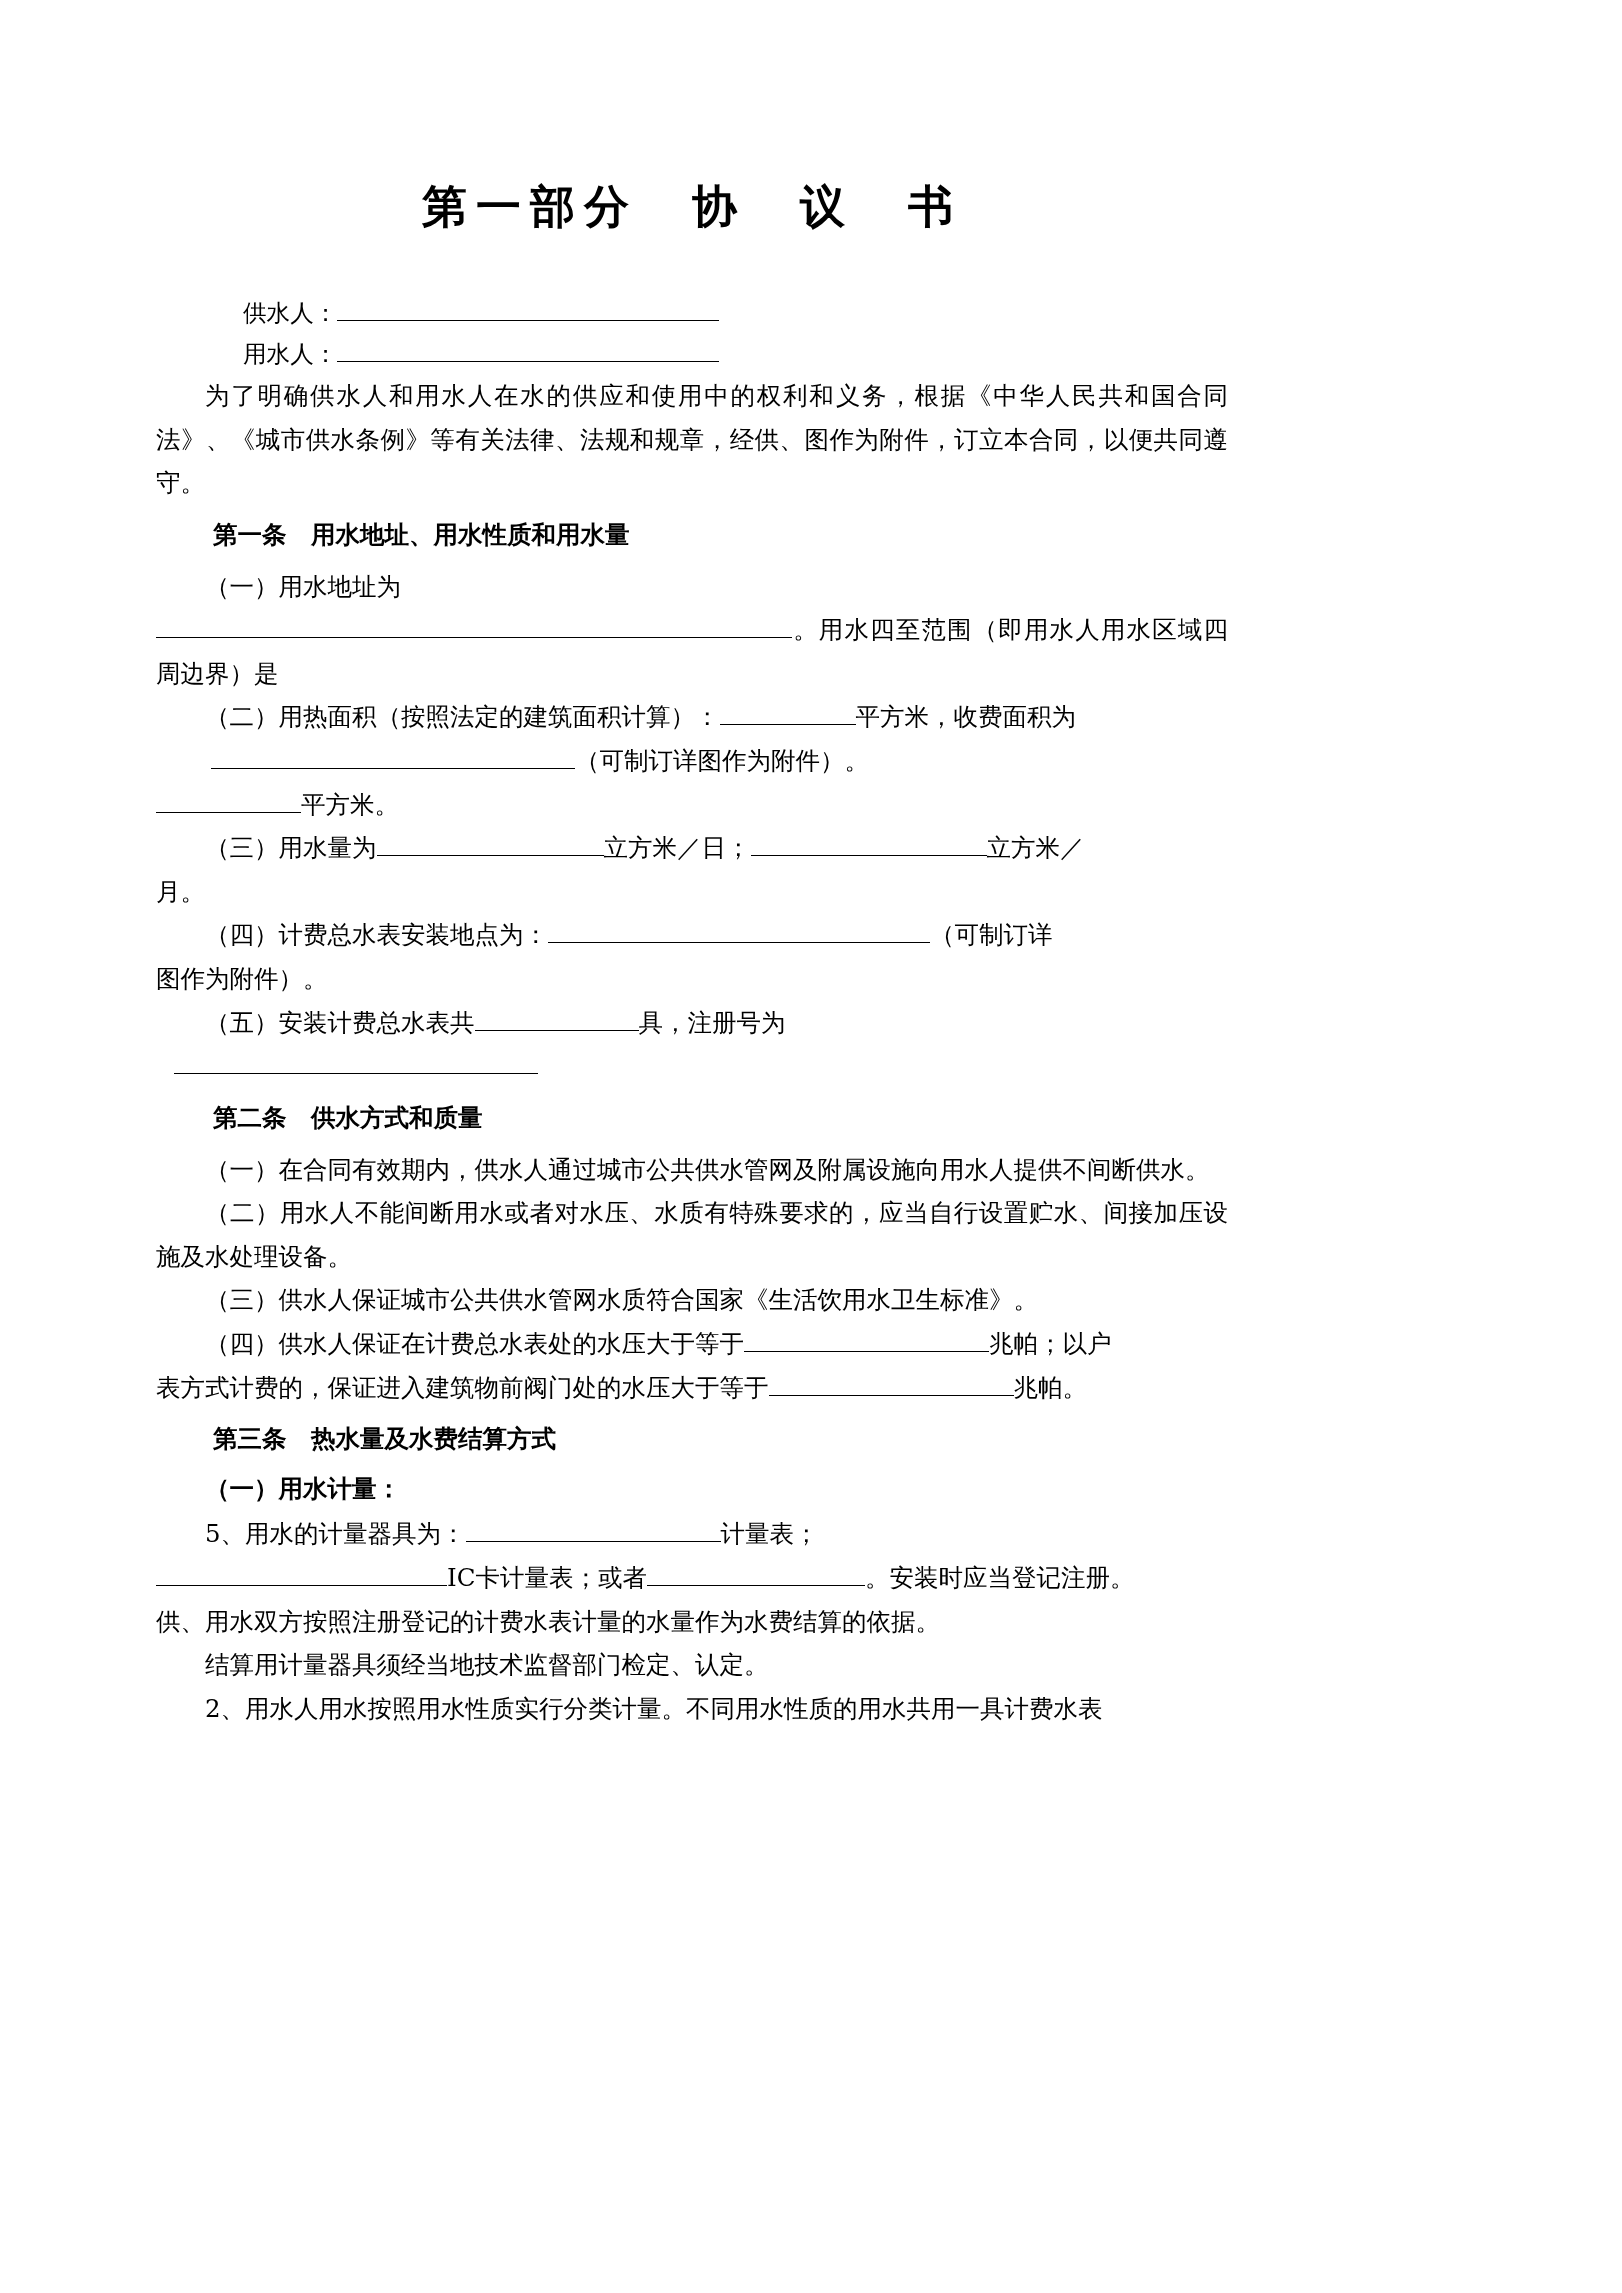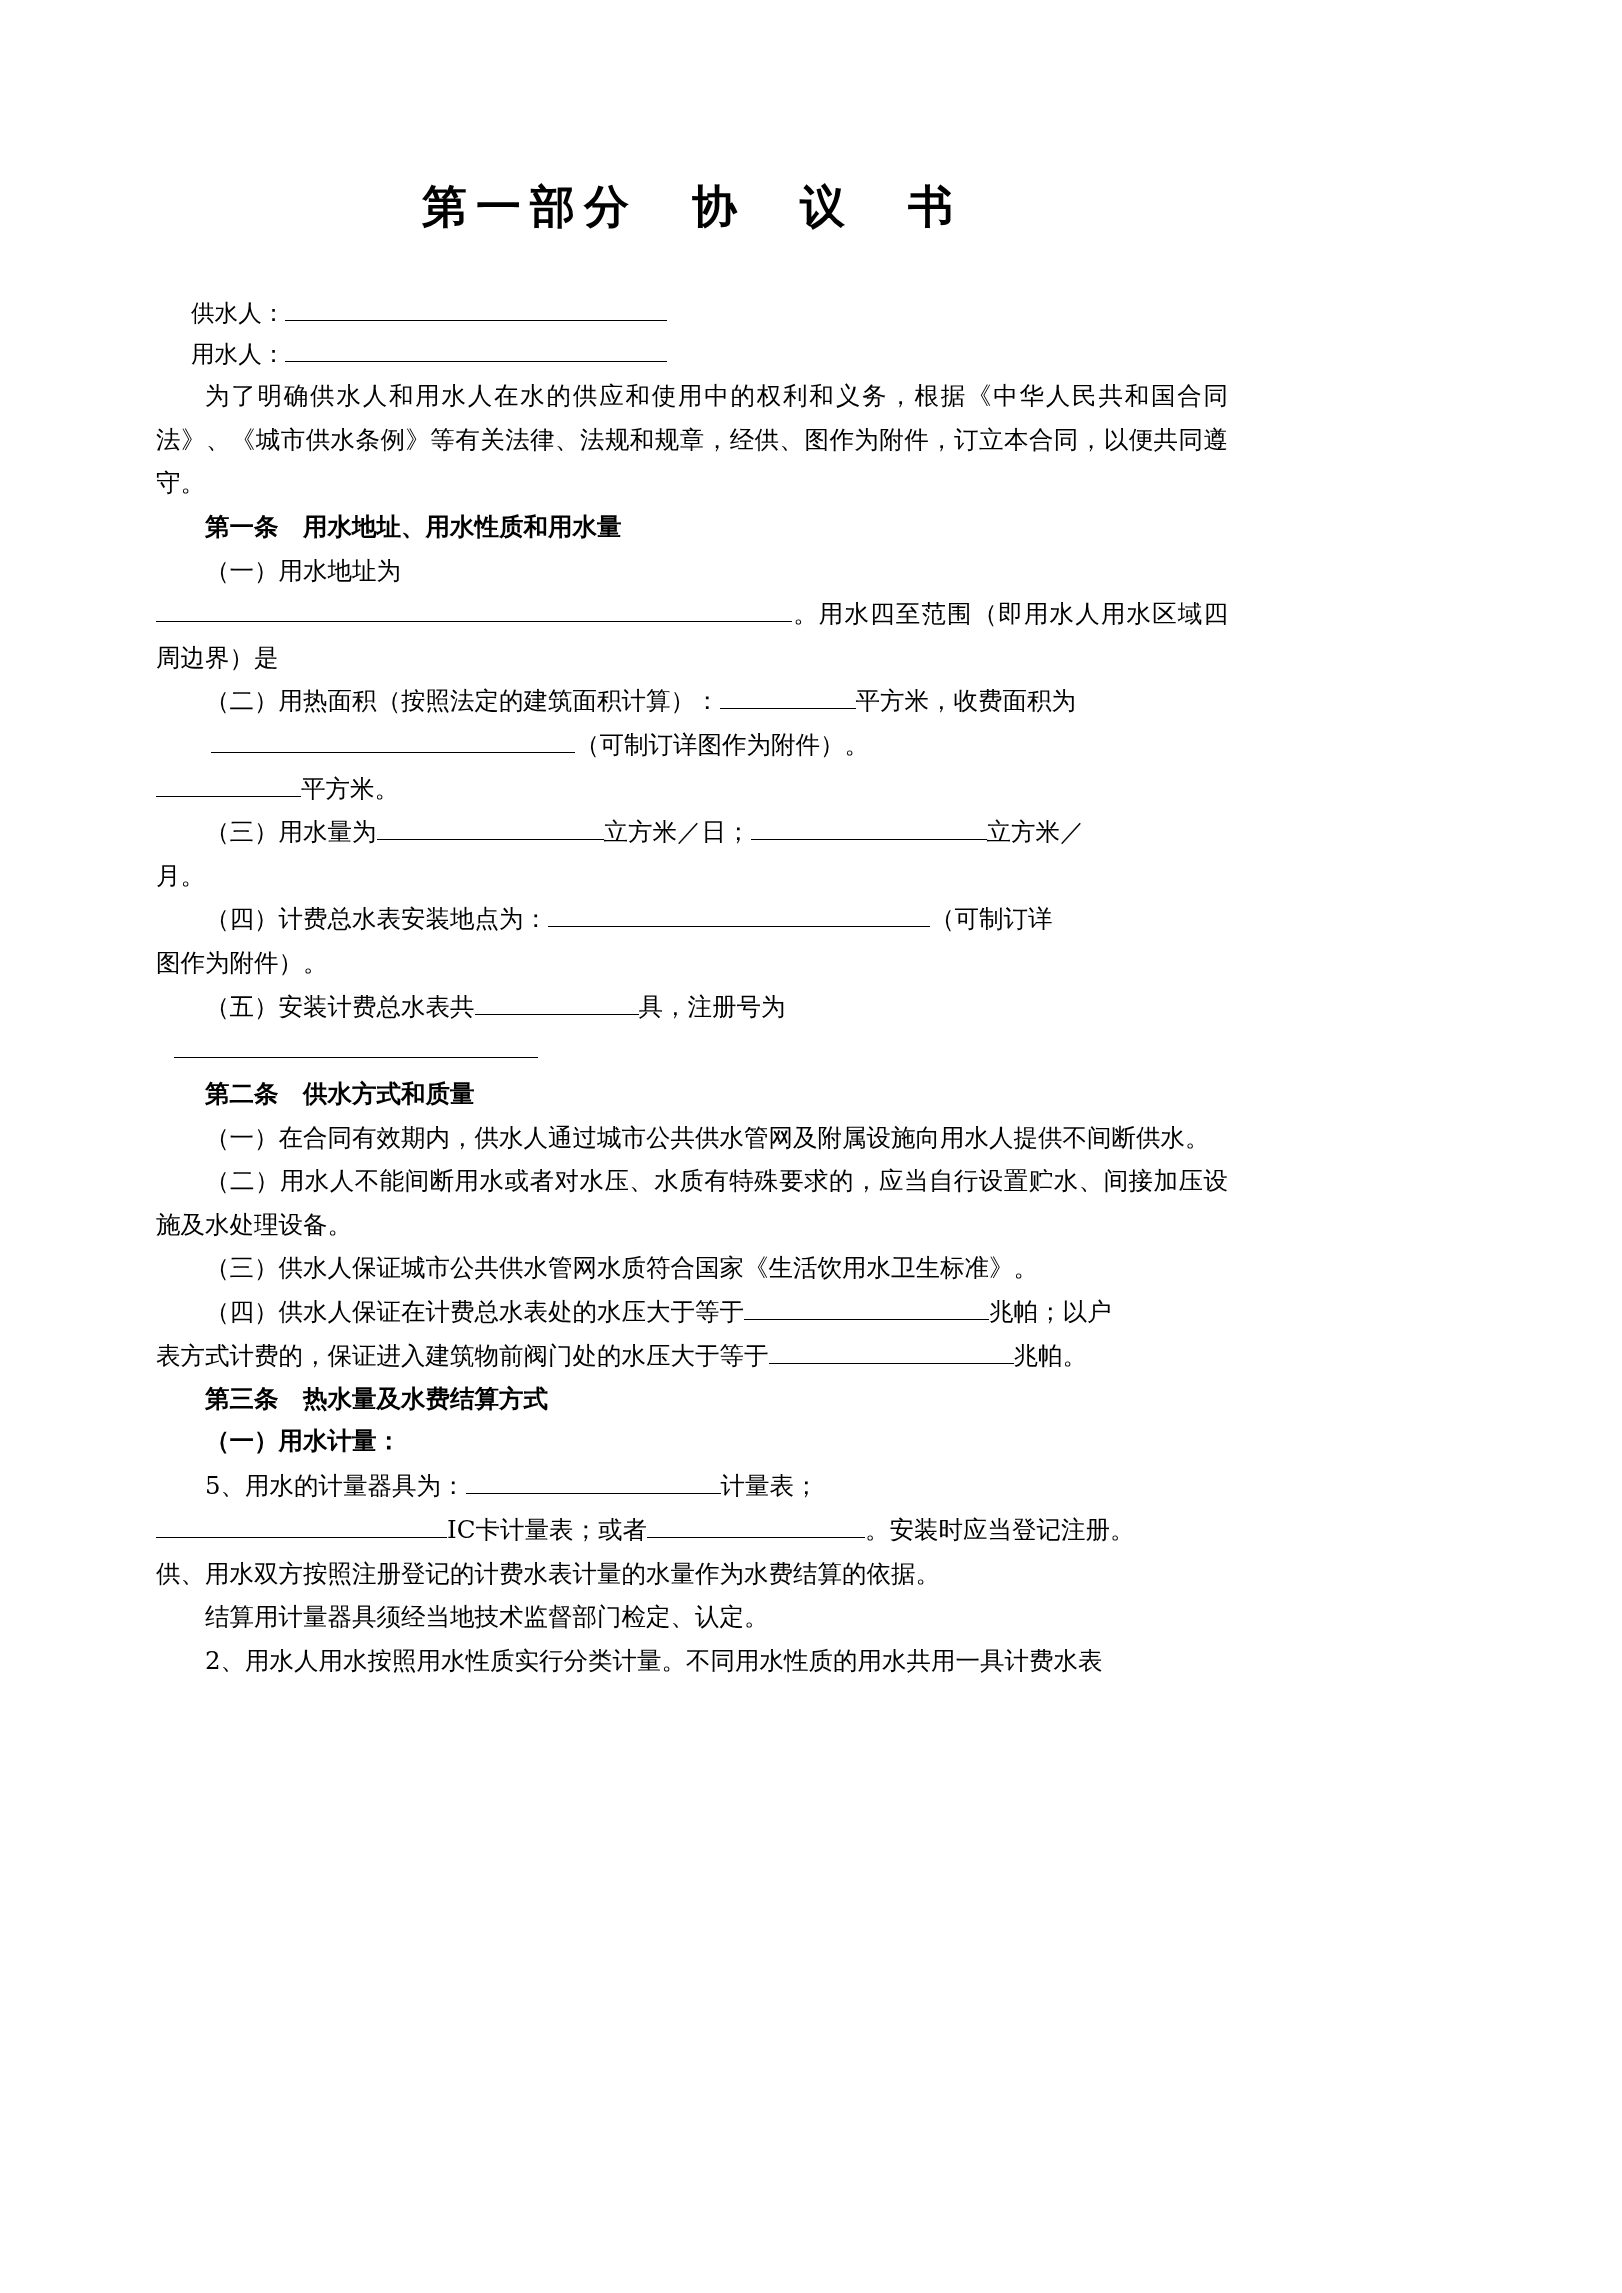--- a/index.html
+++ b/index.html
@@ -24,41 +24,41 @@
     text-align: center;
     font-size: 45px;
     font-weight: 700;
     letter-spacing: 9px;
     margin: 41px 0 56px 0;
     font-family: "DejaVu Sans", "Liberation Sans", sans-serif;
   }
   .party-line {
     font-size: 23.6px;
     line-height: 1.72;
-    margin-left: 35px;
+    margin-left: 87px;
     white-space: nowrap;
   }
   .u {
     display: inline-block;
     border-bottom: 1.4px solid #000;
     vertical-align: baseline;
     height: 1.05em;
   }
   p.body {
     font-size: 24.5px;
     line-height: 1.78;
     margin: 0;
     text-align: justify;
     text-justify: inter-ideograph;
   }
   p.indent { text-indent: 2em; }
   .section-head {
     font-size: 24.5px;
     line-height: 1.78;
-    margin: 0;
+    margin: 8px;
     font-weight: 700;
     text-indent: 2em;
     font-family: "DejaVu Sans", "Liberation Sans", sans-serif;
   }
   .sub-head {
     font-size: 24.5px;
     line-height: 1.78;
     margin: 0;
     font-weight: 700;
     text-indent: 2em;

